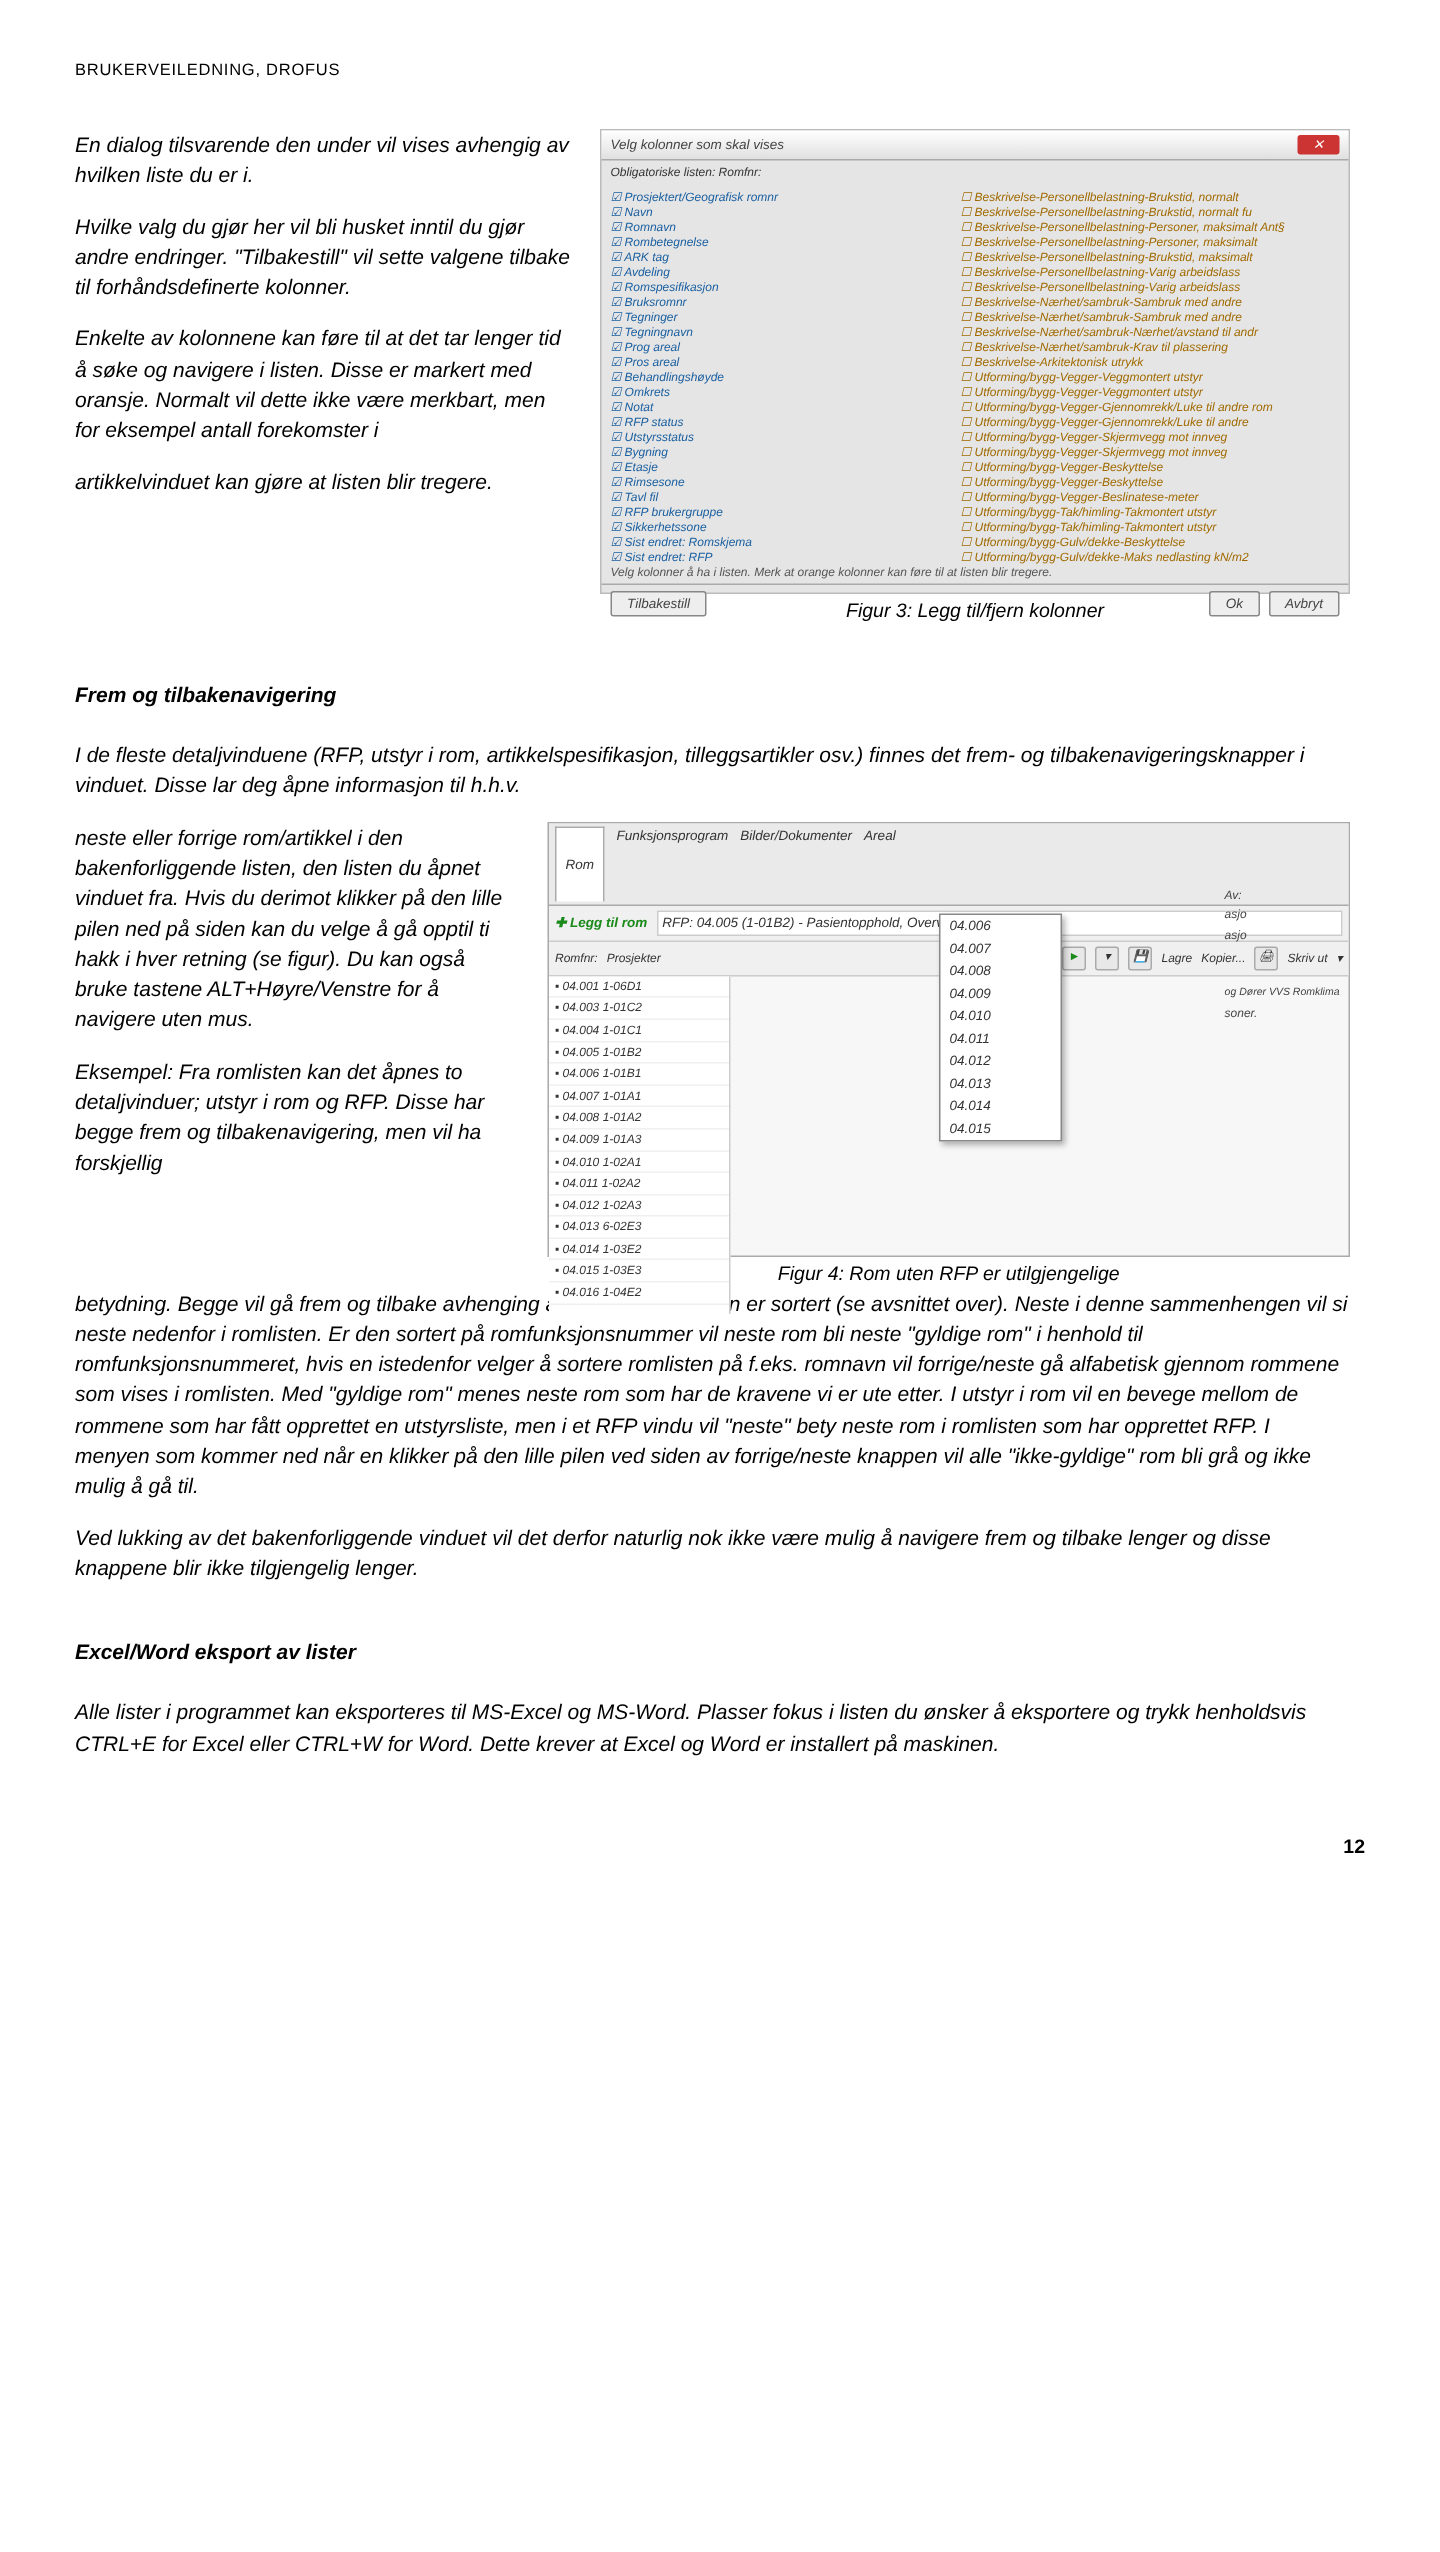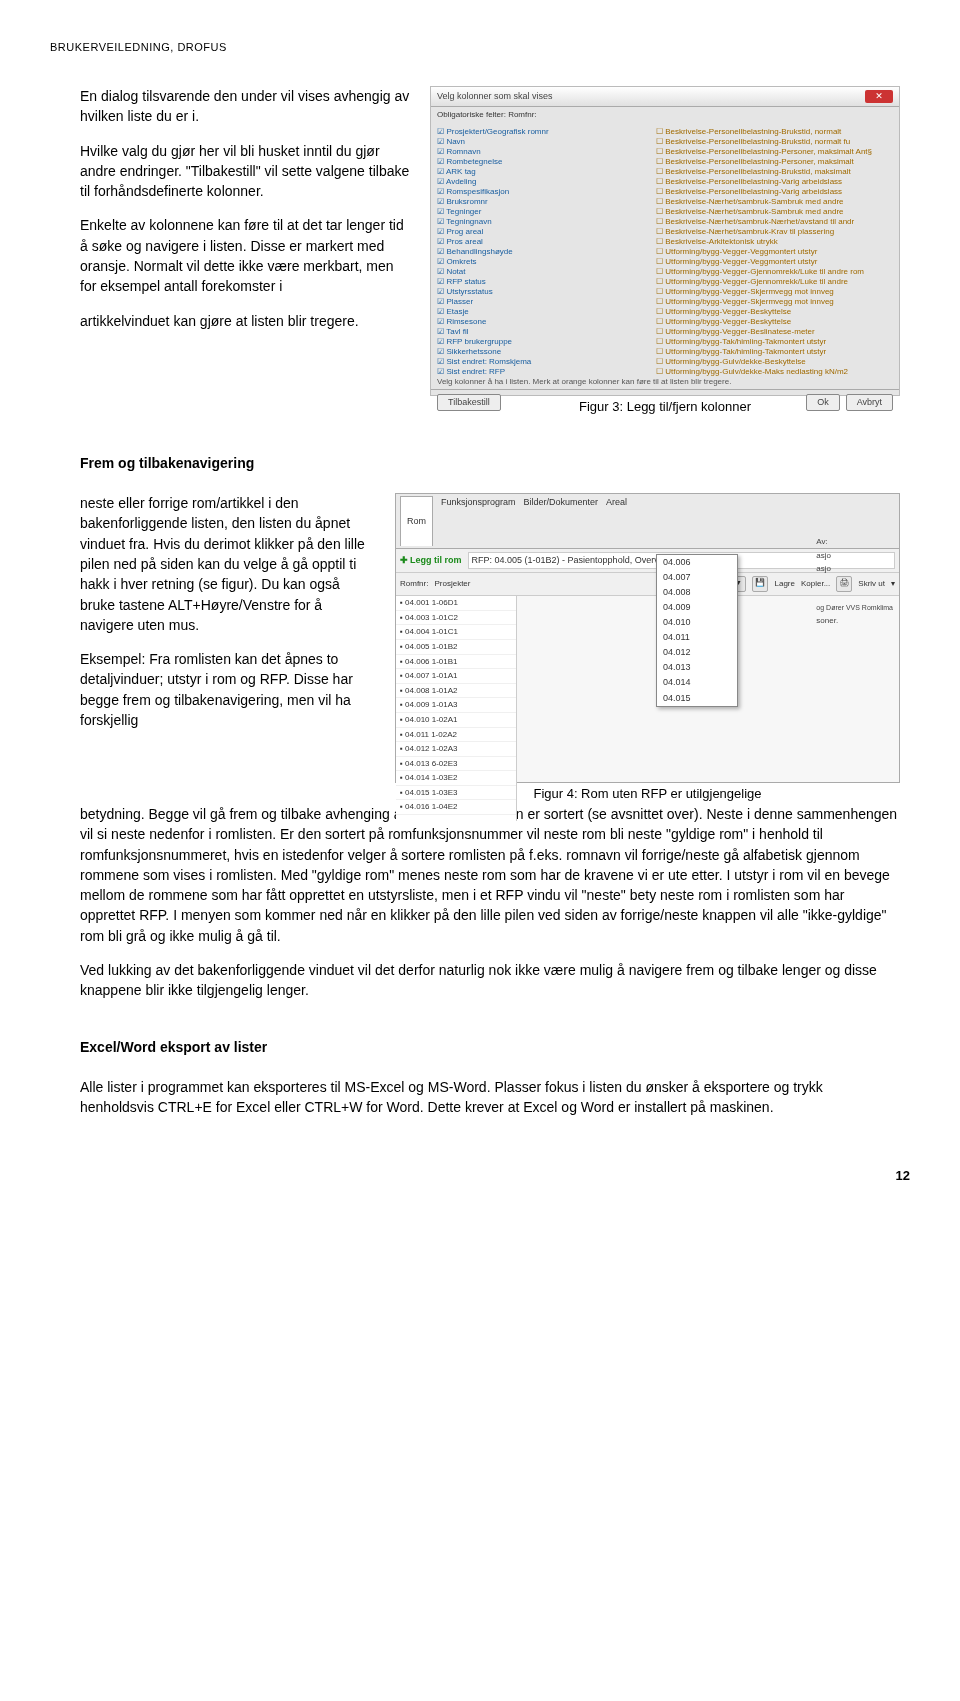--- a/index.html
+++ b/index.html
@@ -11,22 +11,22 @@
     margin: 0;
     padding: 40px 50px 60px 50px;
     width: 860px;
   }
   .header-line {
     font-size: 11px;
     letter-spacing: 0.5px;
     margin-bottom: 30px;
   }
   .content {
-    margin-left: 30px;
     margin-right: 10px;
+    font-style: italic;
   }
   .row1 {
     display: flex;
     gap: 20px;
     margin-bottom: 20px;
   }
   .col-text { width: 330px; }
   .col-fig { flex: 1; }
   .para { margin-bottom: 14px; }
   .caption {
@@ -189,41 +189,41 @@
       <div class="para">Hvilke valg du gjør her vil bli husket inntil du gjør andre endringer. "Tilbakestill" vil sette valgene tilbake til forhåndsdefinerte kolonner.</div>
       <div class="para">Enkelte av kolonnene kan føre til at det tar lenger tid å søke og navigere i listen. Disse er markert med oransje. Normalt vil dette ikke være merkbart, men for eksempel antall forekomster i</div>
       <div class="para">artikkelvinduet kan gjøre at listen blir tregere.</div>
     </div>
     <div class="col-fig">
       <div class="dialog-mock">
         <div class="dialog-title">
           <span>Velg kolonner som skal vises</span>
           <span class="x">✕</span>
         </div>
-        <div style="padding:2px 6px;font-size:8px;color:#333;">Obligatoriske felter: Romfnr:</div>
+        <div style="padding:2px 6px;font-size:8px;color:#333;">Obligatoriske listen: Romfnr:</div>
         <div class="dialog-body">
           <div class="col-list" id="figleft">
               <div>☑ Prosjektert/Geografisk romnr</div>
               <div>☑ Navn</div>
               <div>☑ Romnavn</div>
               <div>☑ Rombetegnelse</div>
               <div>☑ ARK tag</div>
               <div>☑ Avdeling</div>
               <div>☑ Romspesifikasjon</div>
               <div>☑ Bruksromnr</div>
               <div>☑ Tegninger</div>
               <div>☑ Tegningnavn</div>
               <div>☑ Prog areal</div>
               <div>☑ Pros areal</div>
               <div>☑ Behandlingshøyde</div>
               <div>☑ Omkrets</div>
               <div>☑ Notat</div>
               <div>☑ RFP status</div>
               <div>☑ Utstyrsstatus</div>
-              <div>☑ Plasser</div>
+              <div>☑ Bygning</div>
               <div>☑ Etasje</div>
               <div>☑ Rimsesone</div>
               <div>☑ Tavl fil</div>
               <div>☑ RFP brukergruppe</div>
               <div>☑ Sikkerhetssone</div>
               <div>☑ Sist endret: Romskjema</div>
               <div>☑ Sist endret: RFP</div>
             </div>
           <div class="col-list" id="figright" style="color:#a06a00;">
               <div>☐ Beskrivelse-Personellbelastning-Brukstid, normalt</div>
@@ -259,20 +259,21 @@
           <span class="btn">Ok</span>
           <span class="btn">Avbryt</span>
         </div>
       </div>
       <div class="caption">Figur 3: Legg til/fjern kolonner</div>
     </div>
   </div>
 
   <div class="section-head">Frem og tilbakenavigering</div>
 
+  <div class="para">I de fleste detaljvinduene (RFP, utstyr i rom, artikkelspesifikasjon, tilleggsartikler osv.) finnes det frem- og tilbakenavigeringsknapper i vinduet. Disse lar deg åpne informasjon til h.h.v.</div>
 
   <div class="row2">
     <div class="col-text">
       <div class="para">neste eller forrige rom/artikkel i den bakenforliggende listen, den listen du åpnet vinduet fra. Hvis du derimot klikker på den lille pilen ned på siden kan du velge å gå opptil ti hakk i hver retning (se figur). Du kan også bruke tastene ALT+Høyre/Venstre for å navigere uten mus.</div>
       <div class="para">Eksempel: Fra romlisten kan det åpnes to detaljvinduer; utstyr i rom og RFP. Disse har begge frem og tilbakenavigering, men vil ha forskjellig</div>
     </div>
     <div class="col-fig">
       <div class="app-mock">
         <div class="tabbar" id="tabbar">
             <span style="background: rgb(255, 255, 255); border-top: 1px solid rgb(170, 170, 170); border-right: 1px solid rgb(170, 170, 170); border-bottom: none; border-left: 1px solid rgb(170, 170, 170); border-image: initial; padding: 18px 6px;">Rom</span>

